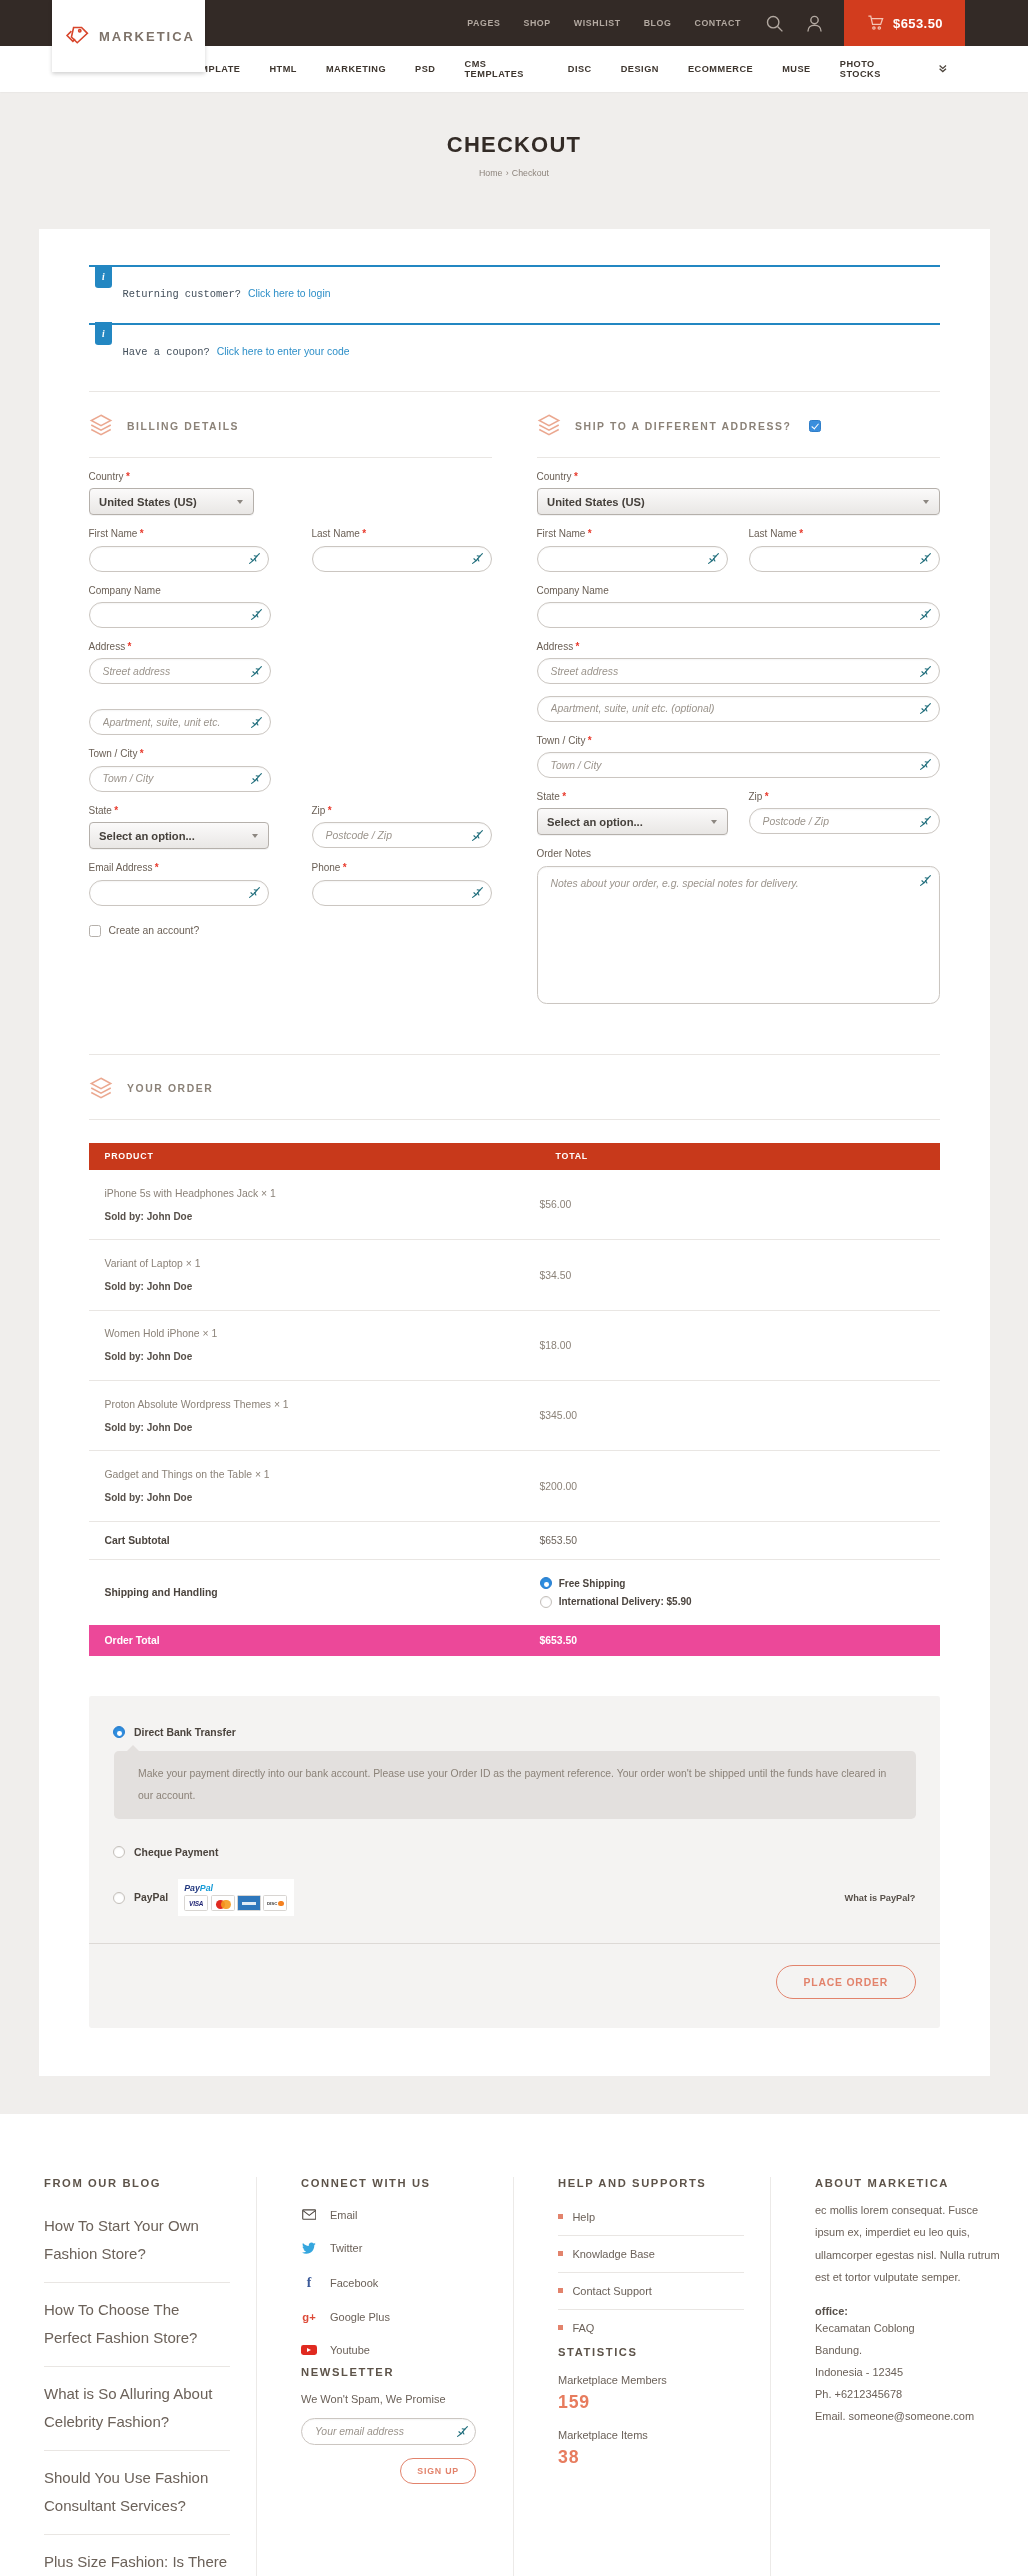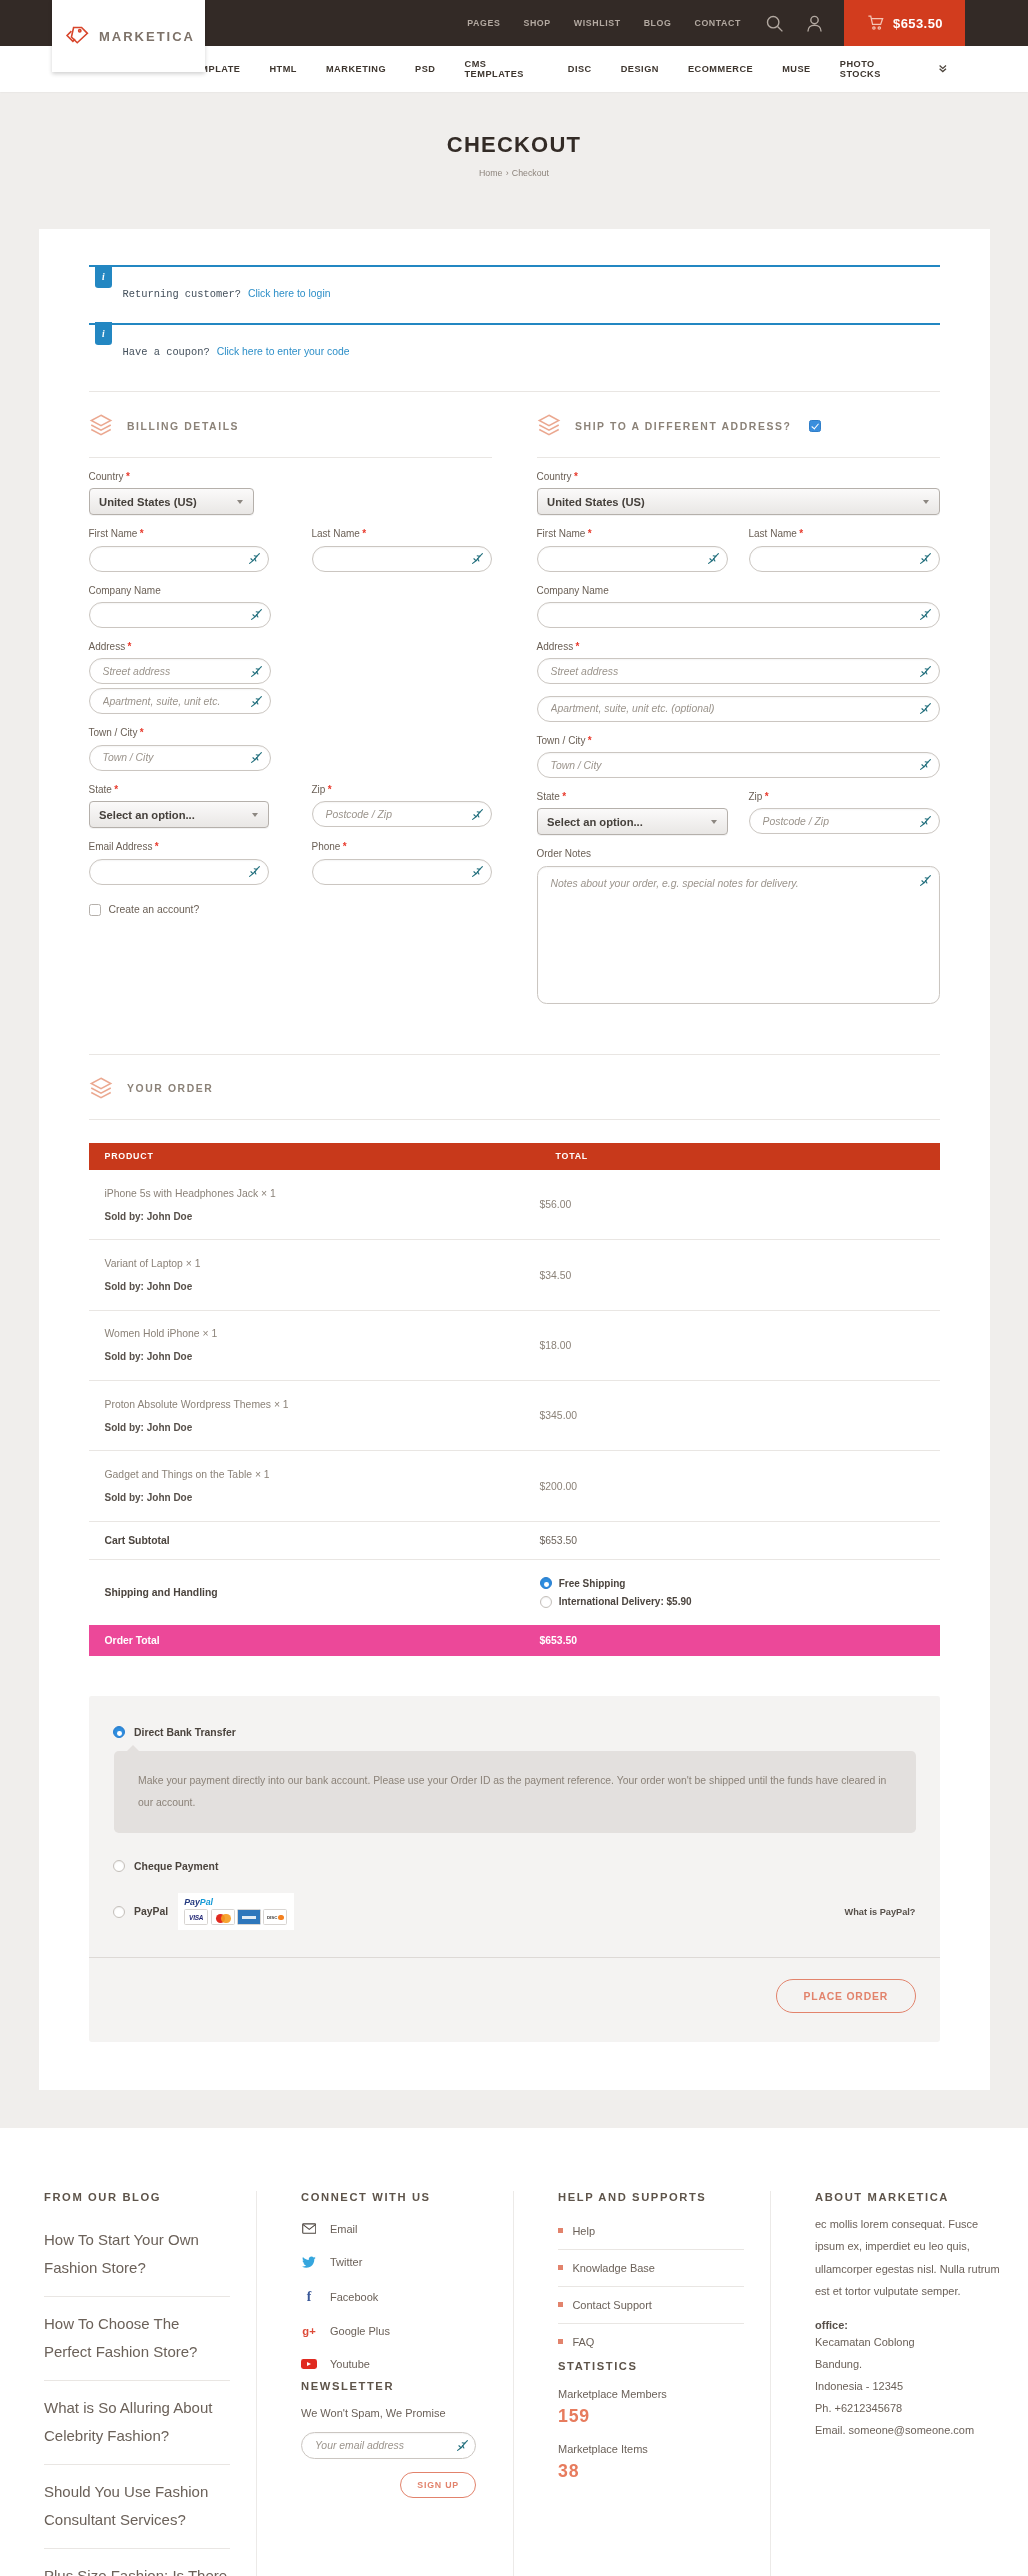--- a/index.html
+++ b/index.html
@@ -116,21 +116,21 @@
   .radio.checked::after { content:""; position:absolute; left:3.6px; top:3.6px; width:4.8px; height:4.8px; border-radius:50%; background:#fff; }
   .ototal { background:#ec4899; height:30.5px; }
   .ototal span { color:#fff; font-size:10.4px; font-weight:bold; }
   .ototal .tl { padding-left:16px; }
 
   
   .payment { margin-top:40px; background:#f4f3f2; border-radius:2.4px; padding:30.5px 24px 22.5px; }
   .pay-row { display:flex; align-items:center; gap:9.6px; }
   .pay-label { color:#4b443e; font-size:10.4px; font-weight:bold;text-align:right; }
   .pay-desc {
-    margin:13px 0 27px 1.6px; background:#e3e0de; border-radius:4.8px; padding:19px 24px;
+    margin:13px 0 27px 1.6px; background:#e3e0de; border-radius:4.8px; padding:12px 24px;
     color:#8b8278; font-size:10.4px; line-height:2.1; position:relative;
   }
   .pay-desc::before {
     content:""; position:absolute; top:-6.4px; left:13px; width:0; height:0;
     border-left:6.4px solid transparent; border-right:6.4px solid transparent; border-bottom:6.4px solid #e3e0de;
   }
   .cheque-row { margin:8px 0 21px; }
   .pp-row { display:flex; align-items:center; gap:9.6px; }
   .pp-box { background:#fff; padding:4px 6.4px 4.8px; display:inline-block; }
   .pp-logo { font-size:8.8px; font-weight:bold; font-style:italic; display:block; margin-bottom:2.4px; }
@@ -350,21 +350,21 @@
           <span class="autofill">
             <svg width="13" height="13" viewBox="0 0 24 24" fill="none" stroke="#23707e" stroke-width="2.2" stroke-linecap="round">
                 <path d="M3 21 C9 17 13 13 16 8"></path>
                 <path d="M16 8 L21 3"></path>
                 <path d="M16 8 L11.5 7"></path>
                 <path d="M8.5 15.5 L5.5 12.5"></path>
                 <path d="M12 12 L14.5 16.5"></path>
               </svg>
           </span>
         </div>
-        <div class="pill-wrap" style="margin-top:4px;">
+        <div class="pill-wrap" style="margin-top:25px;">
           <input class="pill" placeholder="Apartment, suite, unit etc." style="">
           <span class="autofill">
             <svg width="13" height="13" viewBox="0 0 24 24" fill="none" stroke="#23707e" stroke-width="2.2" stroke-linecap="round">
                 <path d="M3 21 C9 17 13 13 16 8"></path>
                 <path d="M16 8 L21 3"></path>
                 <path d="M16 8 L11.5 7"></path>
                 <path d="M8.5 15.5 L5.5 12.5"></path>
                 <path d="M12 12 L14.5 16.5"></path>
               </svg>
           </span>

